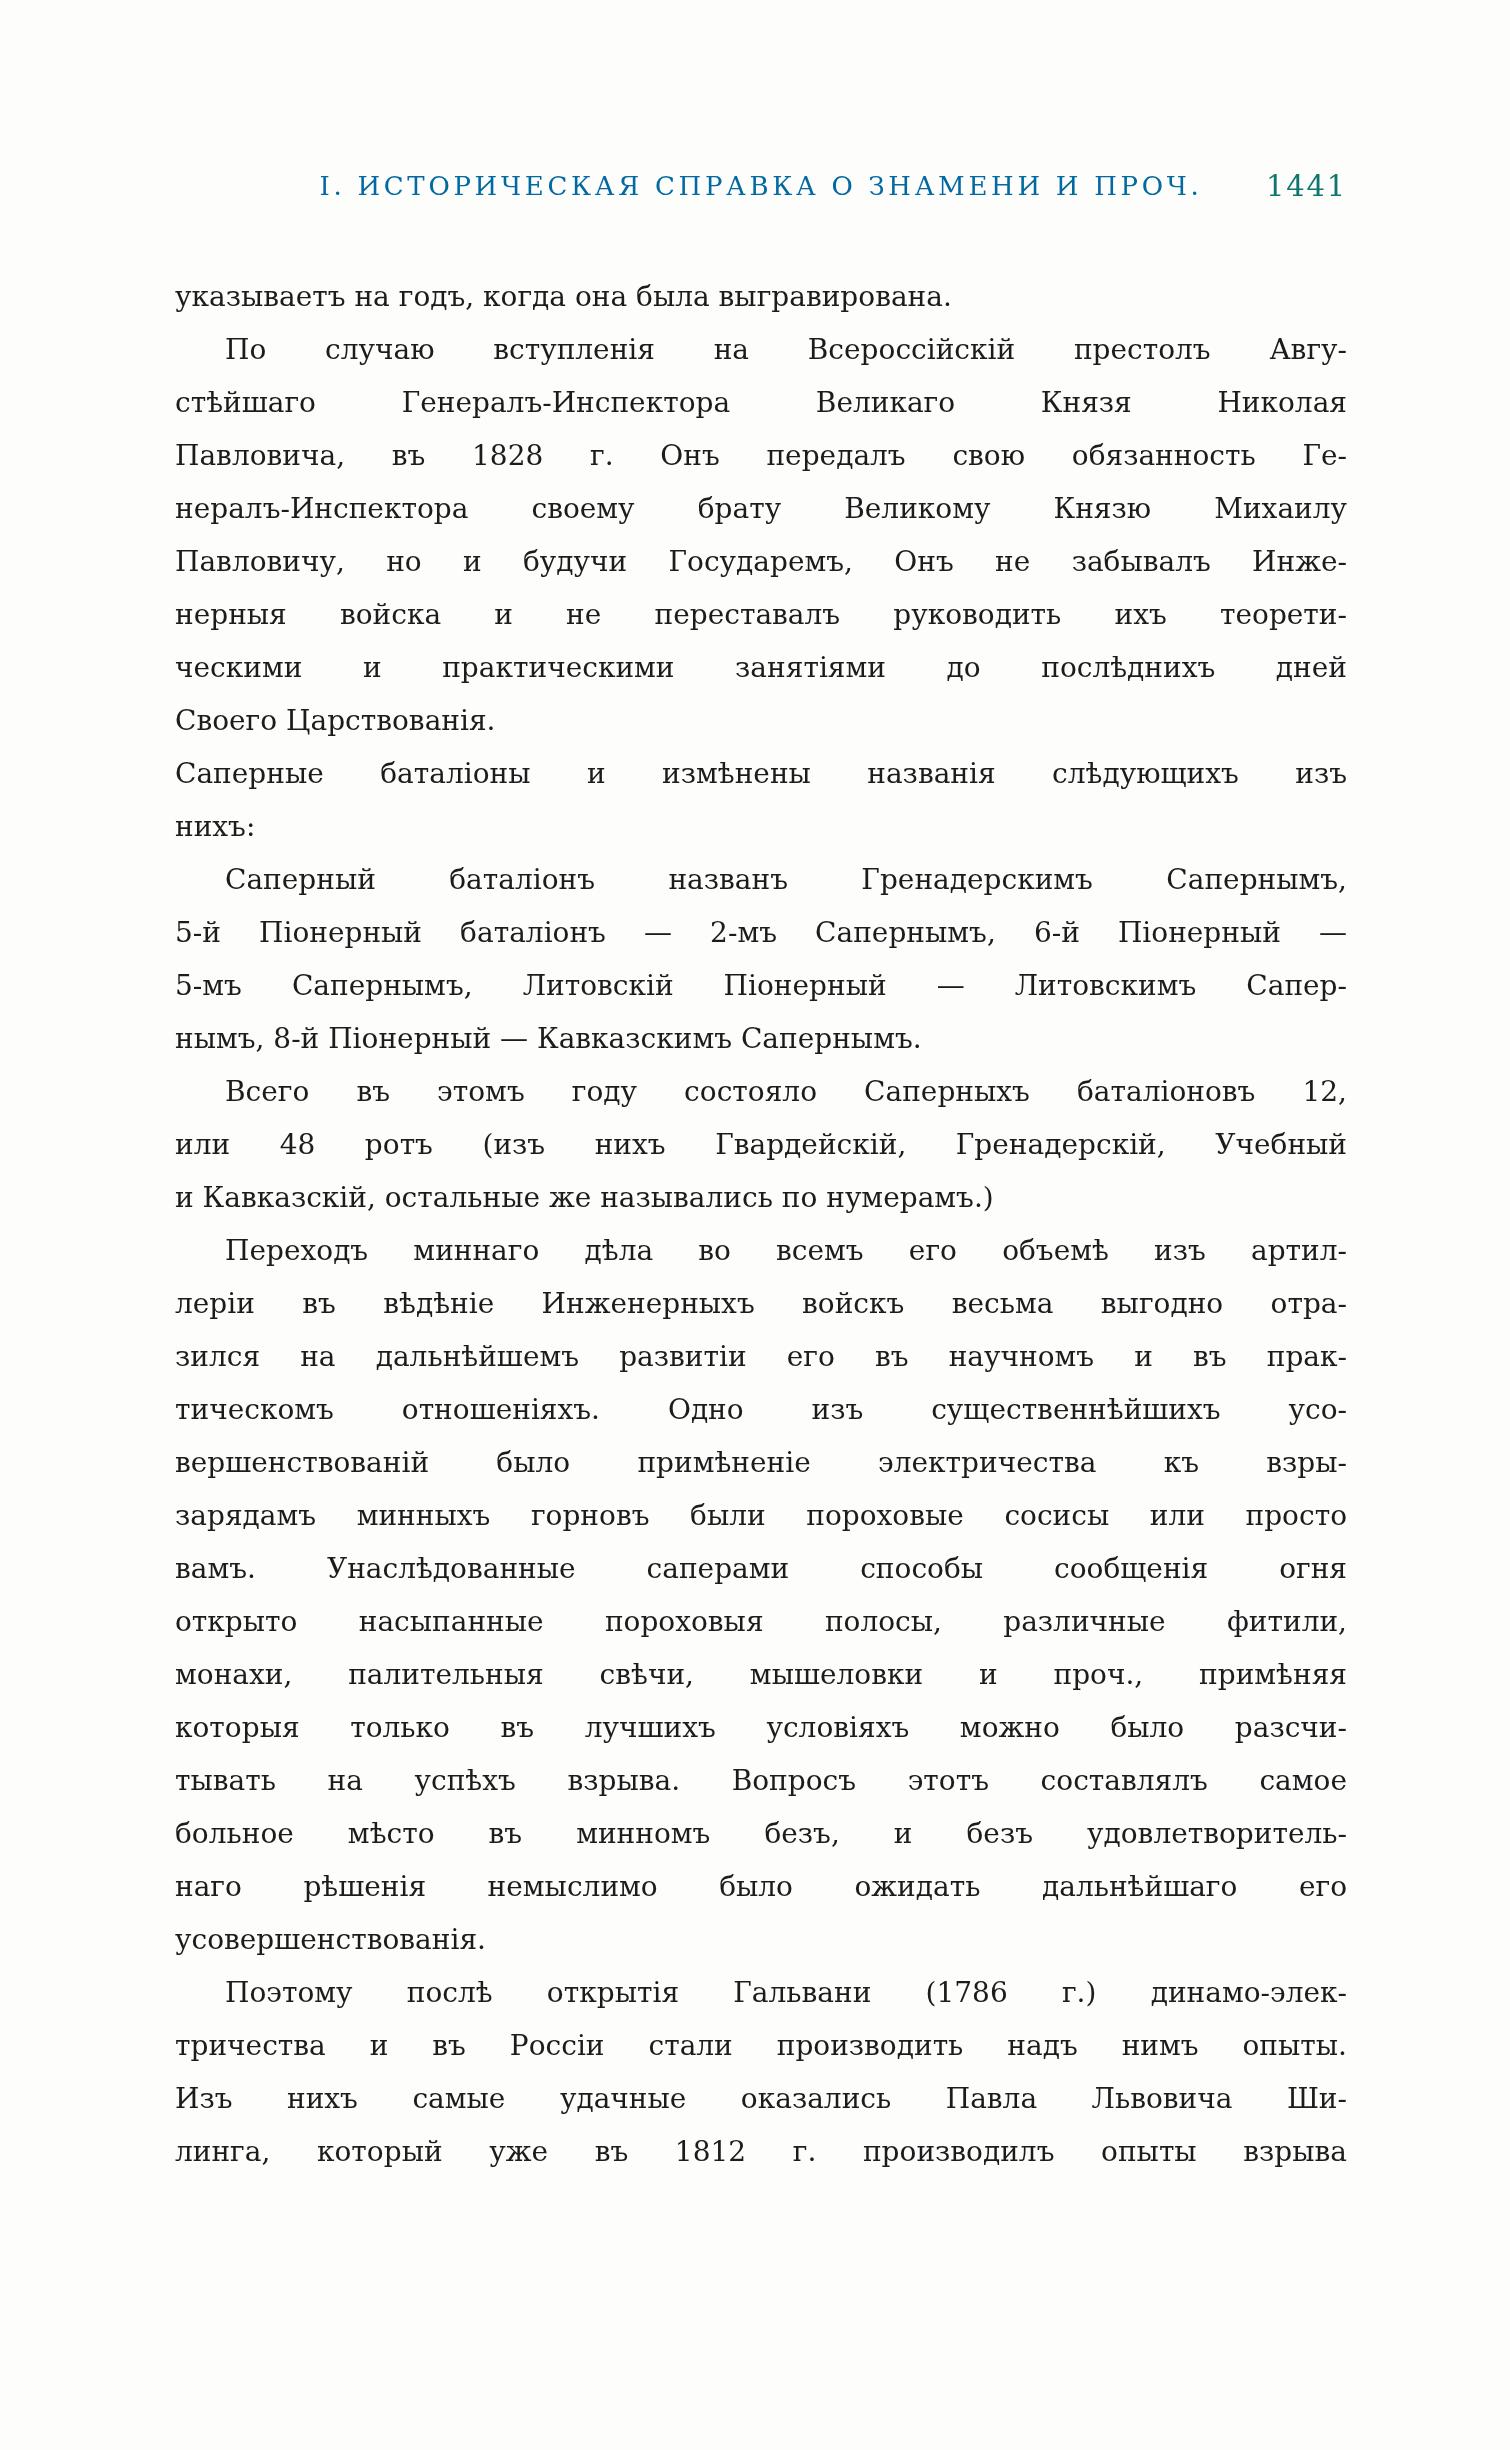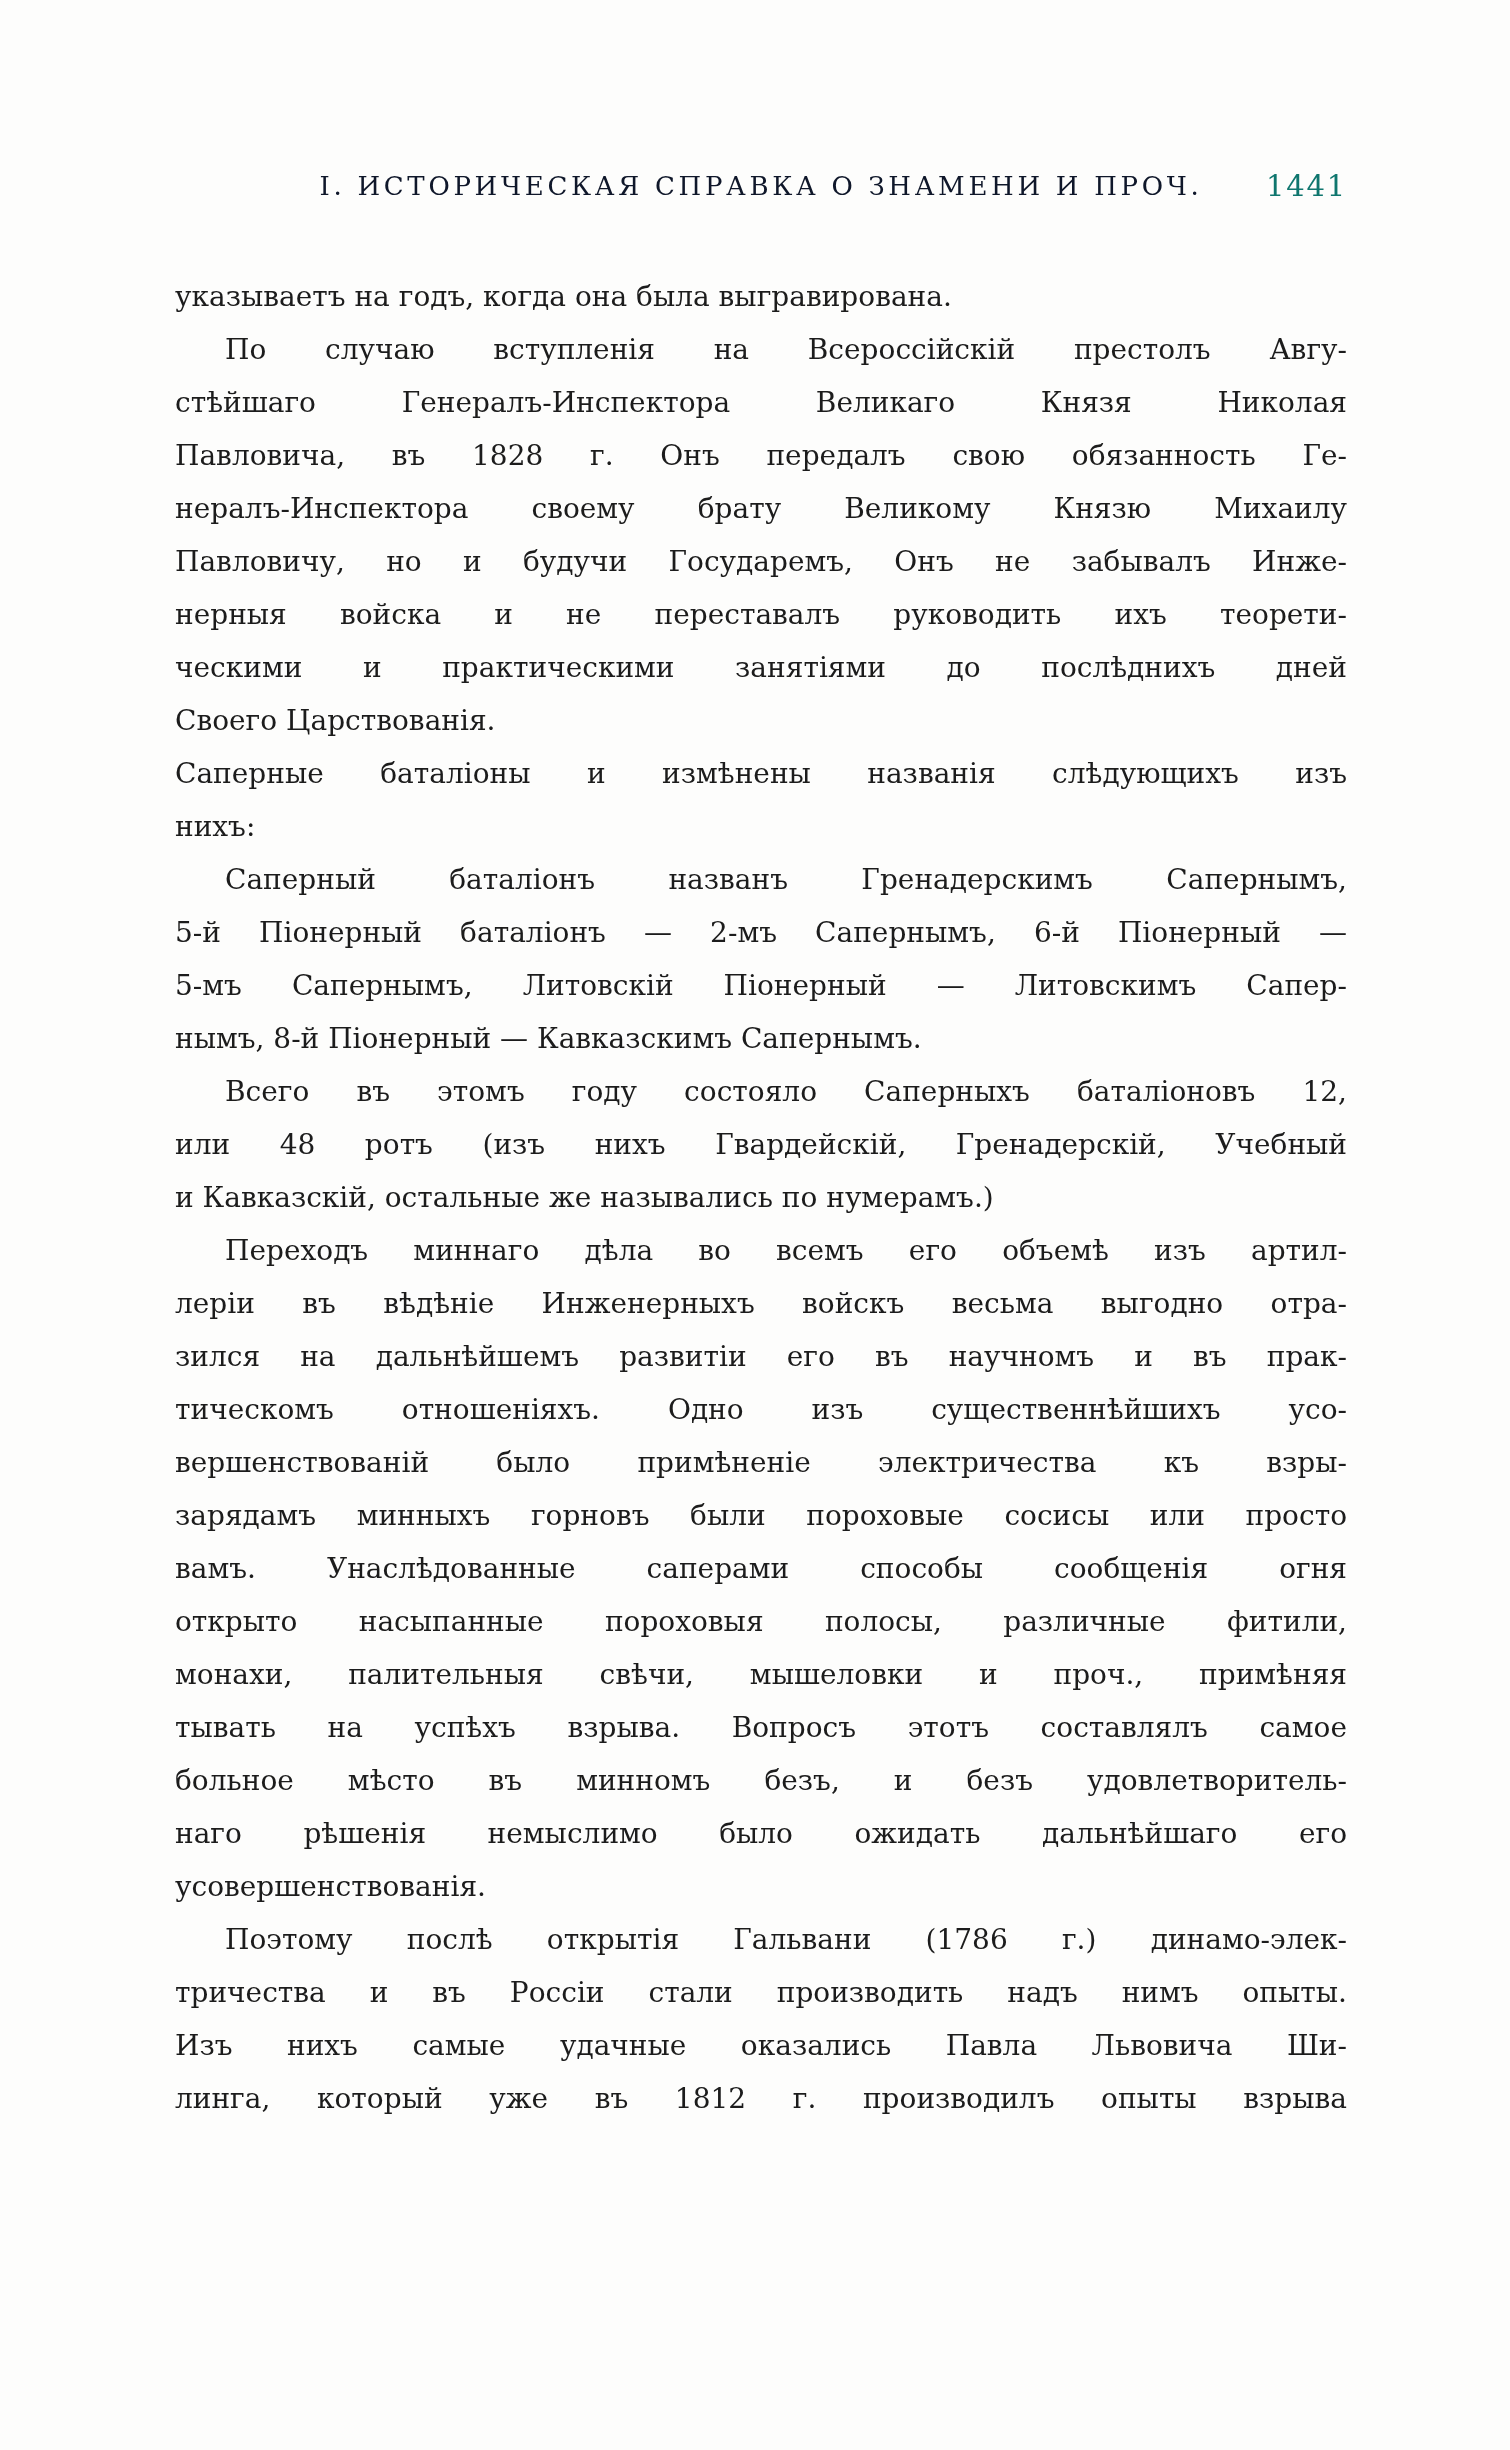--- a/index.html
+++ b/index.html
@@ -23,21 +23,21 @@
     top: 171px;
     left: 175px;
     width: 1172px;
     height: 40px;
   }
   .header-title {
     text-align: center;
     font-size: 26px;
     letter-spacing: 3.7px;
     white-space: nowrap;
-    color: #0f172a;
+    color: #0369a1;
   }
   .page-number {
     position: absolute;
     right: 0;
     top: -1.8px;
     font-size: 29px;
     letter-spacing: 1.8px;
     color: #0f766e;
   }
   .text-block {
@@ -89,20 +89,21 @@
       <div class="line last">и Кавказскій, остальные же назывались по нумерамъ.)</div>
       <div class="line indent">Переходъ миннаго дѣла во всемъ его объемѣ изъ артил-</div>
       <div class="line">леріи въ вѣдѣніе Инженерныхъ войскъ весьма выгодно отра-</div>
       <div class="line">зился на дальнѣйшемъ развитіи его въ научномъ и въ прак-</div>
       <div class="line">тическомъ отношеніяхъ. Одно изъ существеннѣйшихъ усо-</div>
       <div class="line">вершенствованій было примѣненіе электричества къ взры-</div>
       <div class="line">зарядамъ минныхъ горновъ были пороховые сосисы или просто</div>
       <div class="line">вамъ. Унаслѣдованные саперами способы сообщенія огня</div>
       <div class="line">открыто насыпанные пороховыя полосы, различные фитили,</div>
       <div class="line">монахи, палительныя свѣчи, мышеловки и проч., примѣняя</div>
+      <div class="line">которыя только въ лучшихъ условіяхъ можно было разсчи-</div>
       <div class="line">тывать на успѣхъ взрыва. Вопросъ этотъ составлялъ самое</div>
       <div class="line">больное мѣсто въ минномъ безъ, и безъ удовлетворитель-</div>
       <div class="line">наго рѣшенія немыслимо было ожидать дальнѣйшаго его</div>
       <div class="line last">усовершенствованія.</div>
       <div class="line indent">Поэтому послѣ открытія Гальвани (1786 г.) динамо-элек-</div>
       <div class="line">тричества и въ Россіи стали производить надъ нимъ опыты.</div>
       <div class="line">Изъ нихъ самые удачные оказались Павла Львовича Ши-</div>
       <div class="line">линга, который уже въ 1812 г. производилъ опыты взрыва</div>
     </div>
 </div>

